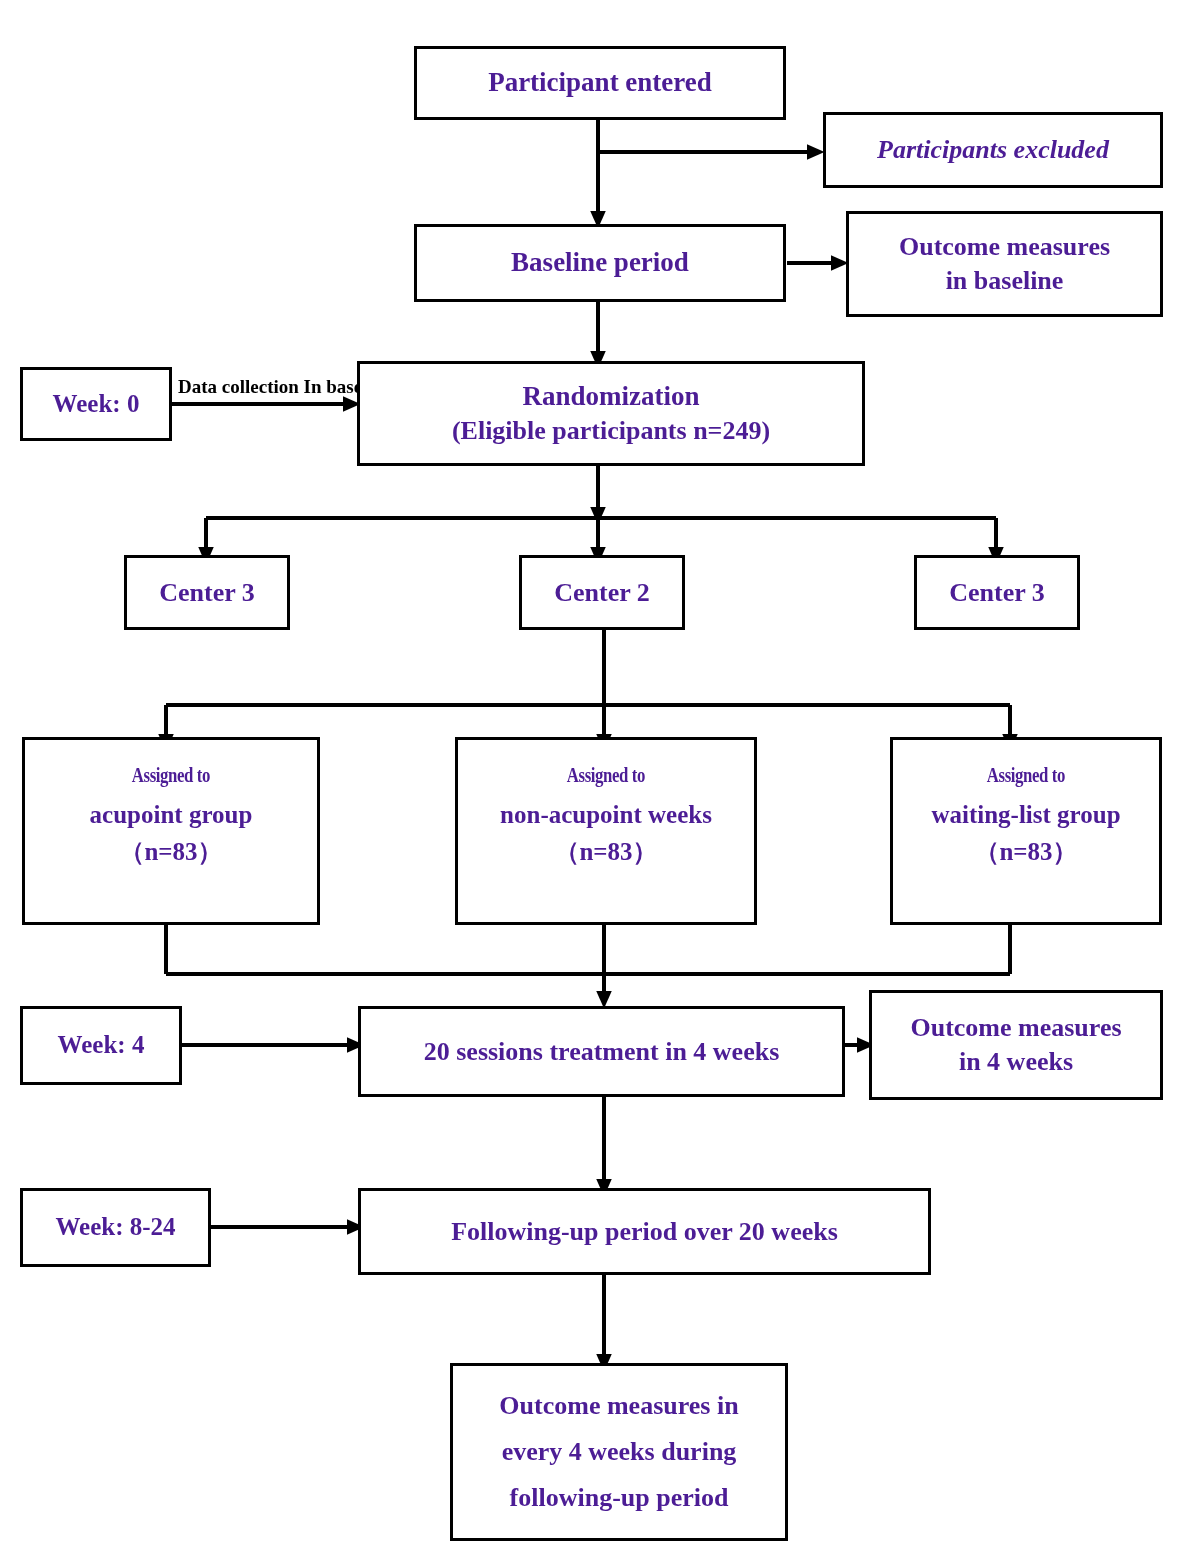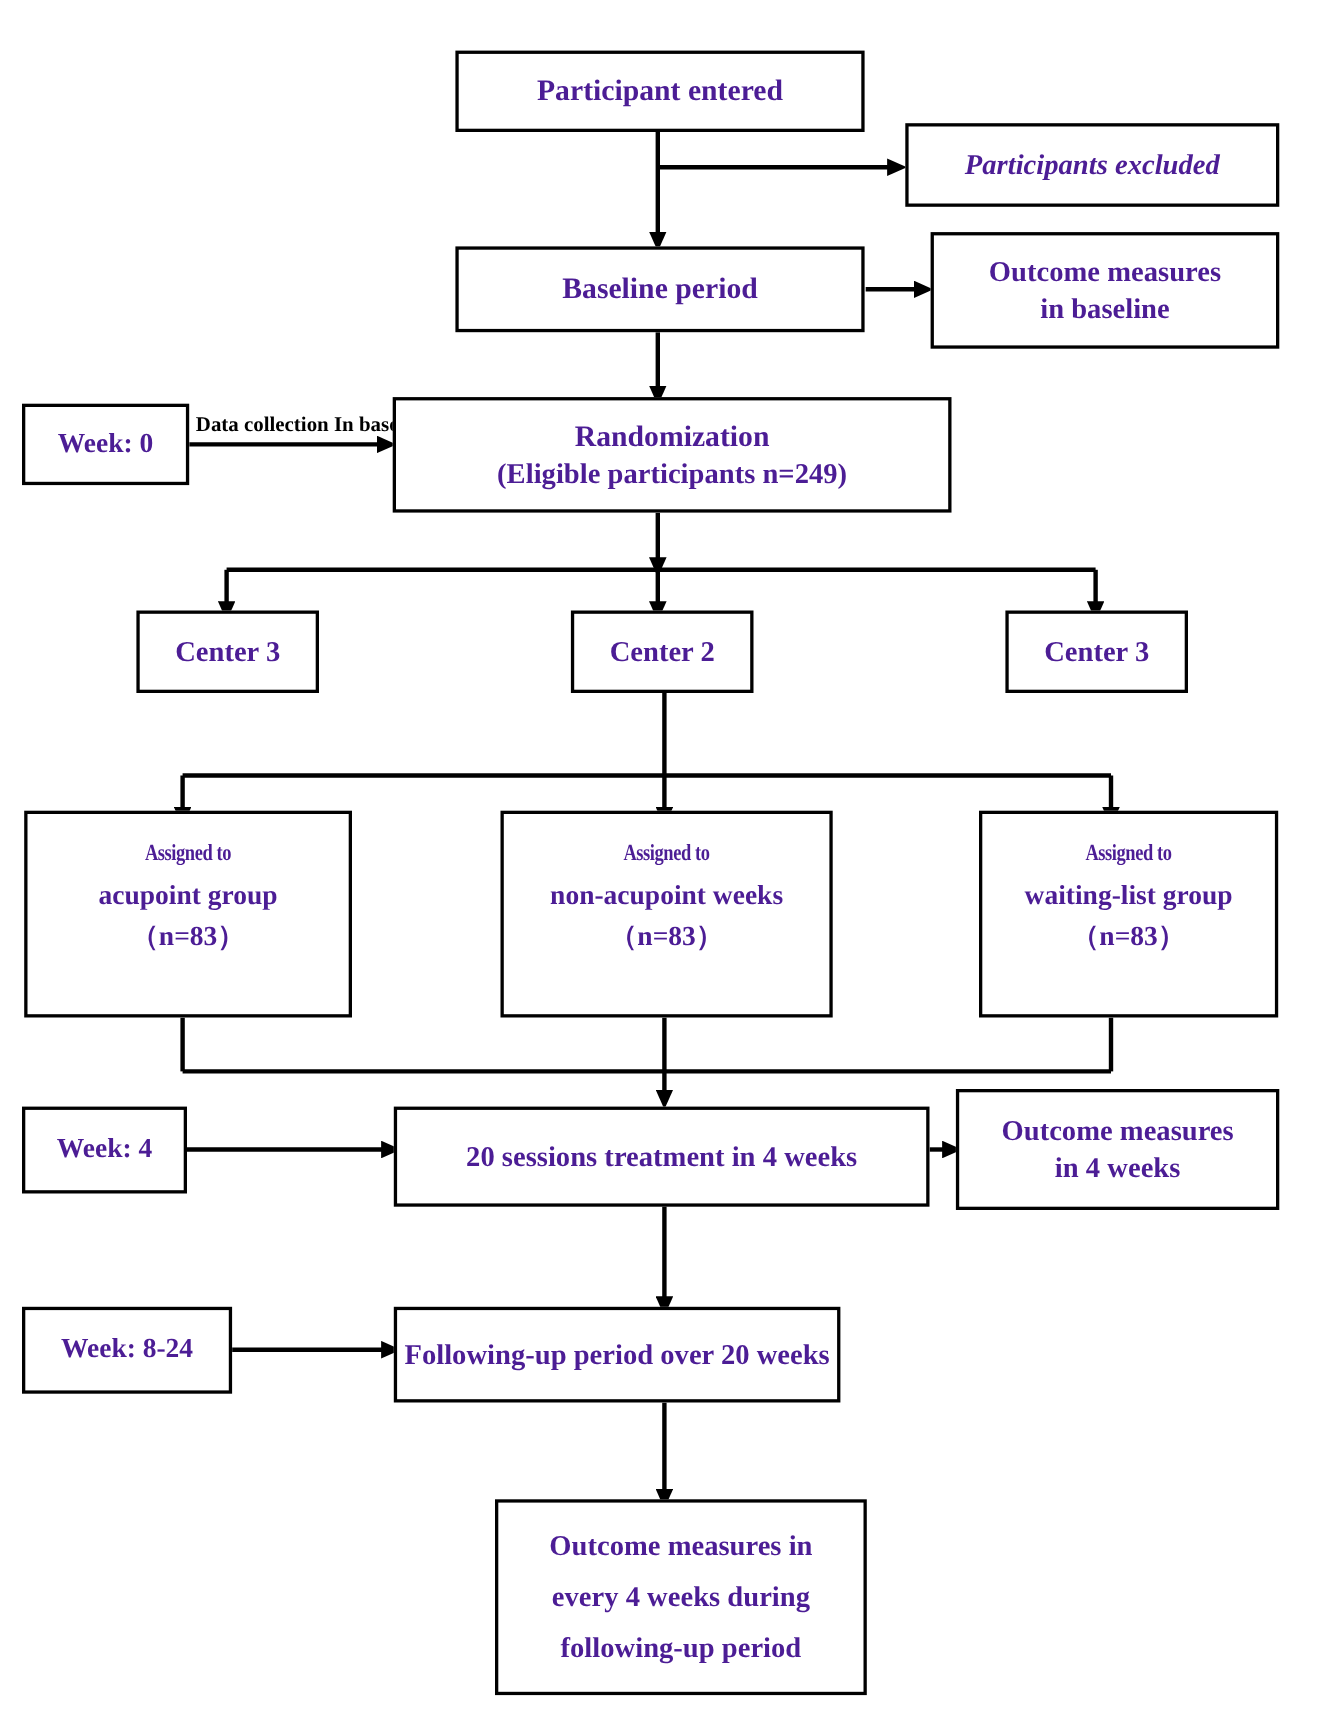--- a/index.html
+++ b/index.html
@@ -172,38 +172,38 @@
     <span class="ln" style="margin-top:10px;">non-acupoint weeks</span>
     <span class="ln" style="margin-top:4px;">（n=83）</span>
   </div>
 
   <div class="node t-md" style="left:890px; top:737px; width:272px; height:188px; justify-content:flex-start; padding-top:22px;">
     <span class="ln cond">Assigned to</span>
     <span class="ln" style="margin-top:10px;">waiting-list group</span>
     <span class="ln" style="margin-top:4px;">（n=83）</span>
   </div>
 
-  <div class="node t-md" style="left:20px; top:1006px; width:150px; height:79px;">
+  <div class="node t-md" style="left:20px; top:1006px; width:162px; height:79px;">
     <span class="ln">Week: 4</span>
   </div>
 
   <div class="node t-lg" style="left:358px; top:1006px; width:487px; height:91px;">
     <span class="ln">20 sessions treatment in 4 weeks</span>
   </div>
 
   <div class="node t-lg" style="left:869px; top:990px; width:294px; height:110px;">
     <span class="ln">Outcome measures</span>
     <span class="ln">in 4 weeks</span>
   </div>
 
   <div class="node t-md" style="left:20px; top:1188px; width:191px; height:79px;">
     <span class="ln">Week: 8-24</span>
   </div>
 
-  <div class="node t-lg" style="left:358px; top:1188px; width:406px; height:87px;">
+  <div class="node t-lg" style="left:358px; top:1188px; width:573px; height:87px;">
     <span class="ln">Following-up period over 20 weeks</span>
   </div>
 
   <div class="node t-lg" style="left:450px; top:1363px; width:338px; height:178px;">
     <span class="ln">Outcome measures in</span>
     <span class="ln" style="margin-top:12px;">every 4 weeks during</span>
     <span class="ln" style="margin-top:12px;">following-up period</span>
   </div>
 
 </div>

